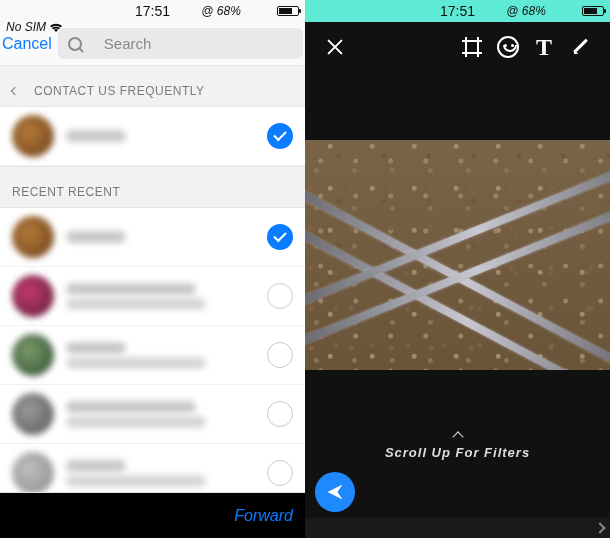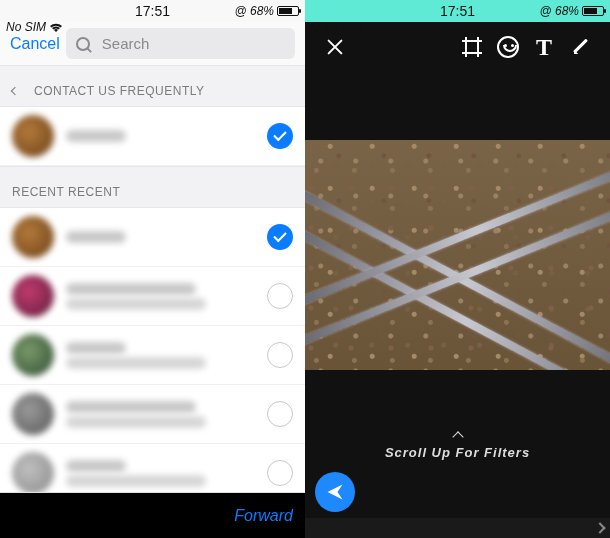--- a/index.html
+++ b/index.html
@@ -7,32 +7,32 @@
   body { display: flex; background: #fff; }
   .pane { position: relative; height: 538px; }
   .left { width: 305px; background: #f8f8f8; }
   .right { width: 305px; background: #111; position: relative; overflow: hidden; }
 
   
   .status { height: 22px; display: flex; align-items: center; font-size: 12px; padding: 0 6px; font-style: italic; }
   .status .l, .status .c, .status .r { display: flex; align-items: center; gap: 3px; }
   .status .l { flex: 1; margin-top: 32px; }
   .status .c { flex: 1; justify-content: center; font-weight: 500; font-style: normal; font-size: 14px; }
-  .status .r { flex: 1; justify-content: flex-end; font-style: italic; }
+  .status .r { flex: 1; justify-content: space-between; font-style: italic; }
   .left .status { color: #111; }
   .right .status { color: #111; background: #5eead4; }
   .wifi-arc { width: 14px; height: 10px; display: inline-block; }
   .batt { width: 22px; height: 10px; border: 1px solid #111; border-radius: 2px; position: relative; display: inline-block; }
   .batt::after { content:""; position:absolute; right:-3px; top:2px; width:2px; height:4px; background:#111; border-radius:1px; }
   .batt .fill { position:absolute; left:1px; top:1px; bottom:1px; width:63%; background:#111; }
 
   
-  .searchrow { display:flex; align-items:center; gap:6px; padding: 6px 10px; background:#fafafa; }
+  .searchrow { display:flex; align-items:center; gap:6px; padding: 6px 2px; background:#fafafa; }
   .cancel { color:#0a7cff; font-size:16px; }
-  .searchbox { flex:1; background:#e9e9eb; border-radius: 6px; padding: 7px 10px; display:flex; align-items:center; gap:12px; color:#8a8a8e; font-size:15px; }
+  .searchbox { flex:1; background:#e9e9eb; border-radius: 6px; padding: 7px 10px; display:flex; align-items:center; gap:22px; color:#8a8a8e; font-size:15px; }
   .mag { width:14px; height:14px; border:2px solid #8a8a8e; border-radius:50%; position:relative; }
   .mag::after { content:""; position:absolute; width:6px; height:2px; background:#8a8a8e; bottom:-2px; right:-4px; transform:rotate(45deg); }
 
   .section { padding: 18px 12px 8px; color:#7a7a7e; font-size:12px; letter-spacing:.5px; background:#f2f2f4; border-top:1px solid #e6e6e8; border-bottom:1px solid #e6e6e8; display:flex; align-items:center; gap:16px; }
   .chev-left { display:inline-block; width:6px; height:6px; border-left:1.5px solid #7a7a7e; border-bottom:1.5px solid #7a7a7e; transform:rotate(45deg); }
 
   .row { display:flex; align-items:center; padding:8px 12px; background:#fff; border-bottom:1px solid #f0f0f0; min-height:54px; }
   .avatar { width:42px; height:42px; border-radius:50%; margin-right:12px; filter: blur(3px); }
   .avatar.a1 { background: radial-gradient(circle at 40% 40%, #b37a3a, #6a3e18); }
   .avatar.a2 { background: radial-gradient(circle at 40% 40%, #b37a3a, #6a3e18); }

